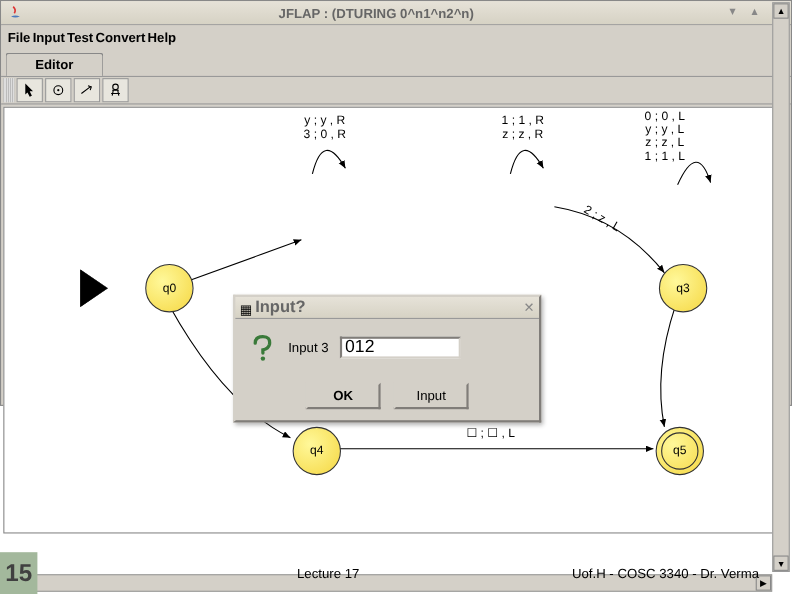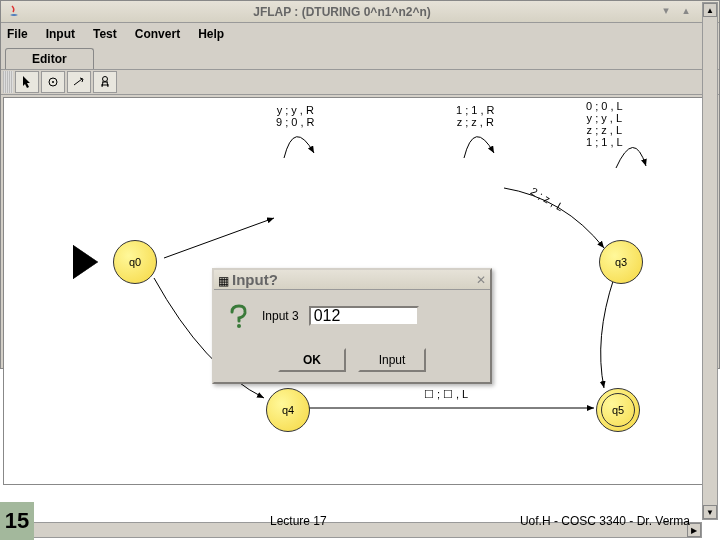--- a/index.html
+++ b/index.html
@@ -6,21 +6,21 @@
   body { width: 720px; height: 540px; background: #fff; font-family: Arial, sans-serif; font-size: 12px; position: relative; }
   
   .window { border: 1px solid #888; width: 720px; height: 369px; background: #d4d0c8; }
   
   .titlebar { height: 22px; background: linear-gradient(#e6e2d8, #d6d2c4); border-bottom: 1px solid #999; display: flex; align-items: center; padding: 0 4px; }
   .titlebar .java-icon { width: 18px; height: 18px; margin-right: 4px; }
   .titlebar .title { flex: 1; text-align: center; font-weight: bold; color: #666; font-size: 12px; }
   .titlebar .win-btns { display: flex; gap: 2px; }
   .titlebar .win-btn { width: 18px; height: 16px; color: #888; text-align: center; font-size: 11px; cursor: pointer; }
   
-  .menubar { height: 22px; background: #d4d0c8; display: flex; align-items: center; padding: 2px 6px; gap: 18px; font-size: 12px; }
+  .menubar { height: 22px; background: #d4d0c8; display: flex; align-items: center; padding: 2px 6px; gap: 2px; font-size: 12px; }
   .menubar span { cursor: pointer; }
   .menubar b { font-weight: bold; }
   
   .tabrow { height: 24px; background: #d4d0c8; padding-left: 4px; display: flex; align-items: flex-end; }
   .tab { border: 1px solid #888; border-bottom: none; padding: 3px 26px; background: #d4d0c8; border-radius: 3px 3px 0 0; font-weight: bold; font-size: 12px; }
   
   .toolbar { height: 26px; border-top: 1px solid #999; border-bottom: 1px solid #999; background: #d4d0c8; display: flex; align-items: center; padding: 2px; gap: 2px; }
   .tbtn { width: 24px; height: 22px; border: 1px solid #999; background: #e8e6de; display: flex; align-items: center; justify-content: center; cursor: pointer; }
   .tbtn svg { width: 14px; height: 14px; }
   
@@ -44,21 +44,21 @@
   .dialog .dtitle .txt { flex: 1; font-weight: bold; color: #666; font-size: 15px; }
   .dialog .dbody { padding: 12px 10px; display: flex; align-items: center; gap: 10px; }
   .dialog .qicon { width: 28px; height: 28px; }
   .dialog .ilabel { font-size: 12px; }
   .dialog input { width: 110px; height: 20px; border: 2px inset #d4d0c8; padding: 1px 3px; font-size: 16px; background: #fff; }
   .dialog .dbtns { display: flex; justify-content: center; gap: 12px; padding: 6px 0 10px; }
   .dialog button { min-width: 68px; height: 24px; border: 2px outset #d4d0c8; background: #d4d0c8; font-size: 12px; cursor: pointer; }
   .dialog button.ok { font-weight: bold; }
   
   .slide-footer { position: absolute; bottom: 0; left: 0; width: 720px; height: 38px; display: flex; align-items: center; }
-  .slide-num { width: 34px; height: 38px; background: #a3b89c; color: #000000; font-size: 22px; display: flex; align-items: center; justify-content: center; font-weight: bold; }
+  .slide-num { width: 34px; height: 38px; background: #a3b89c; color: #404040; font-size: 22px; display: flex; align-items: center; justify-content: center; font-weight: bold; }
   .footer-mid { position: absolute; left: 270px; font-size: 12px; text-align: right; }
   .footer-right { position: absolute; right: 30px; font-size: 12px; }
 </style>
 </head>
 <body>
 
 <div class="window">
   <div class="titlebar">
     <span class="java-icon">
       <svg viewBox="0 0 18 18">
@@ -130,35 +130,35 @@
 
       <path d="M 150 180 Q 200 270 260 300" fill="none" stroke="#000" marker-end="url(#ah)"></path>
 
       <path d="M 305 310 L 590 310" fill="none" stroke="#000" marker-end="url(#ah)"></path>
 
       <path d="M 610 180 Q 590 240 600 290" fill="none" stroke="#000" marker-end="url(#ah)"></path>
     </svg>
 
     <div class="start-tri" style="left:70px; top:148px;"></div>
 
-    <div class="state" style="left:109px; top:142px;">
+    <div class="state" style="left:128px; top:142px;">
         <span>q0</span>
       </div>
     <div class="state" style="left:595px; top:142px;">
         <span>q3</span>
       </div>
     <div class="state" style="left:262px; top:290px;">
         <span>q4</span>
       </div>
     <div class="state final" style="left:592px; top:290px;">
         <span>q5</span>
       </div>
 
     <div class="tlabel" style="left:272px; top:6px;">y ; y , R
-9 ; 0 , R</div>
+3 ; 0 , R</div>
     <div class="tlabel" style="left:452px; top:6px;">1 ; 1 , R
 z ; z , R</div>
     <div class="tlabel" style="left:582px; top:2px;">0 ; 0 , L
 y ; y , L
 z ; z , L
 1 ; 1 , L</div>
     <div class="tlabel" style="left:525px; top:95px; transform:rotate(30deg);">2 ; z , L</div>
     <div class="tlabel" style="left:420px; top:290px;">☐ ; ☐ , L</div>
 
     <div class="dialog">

